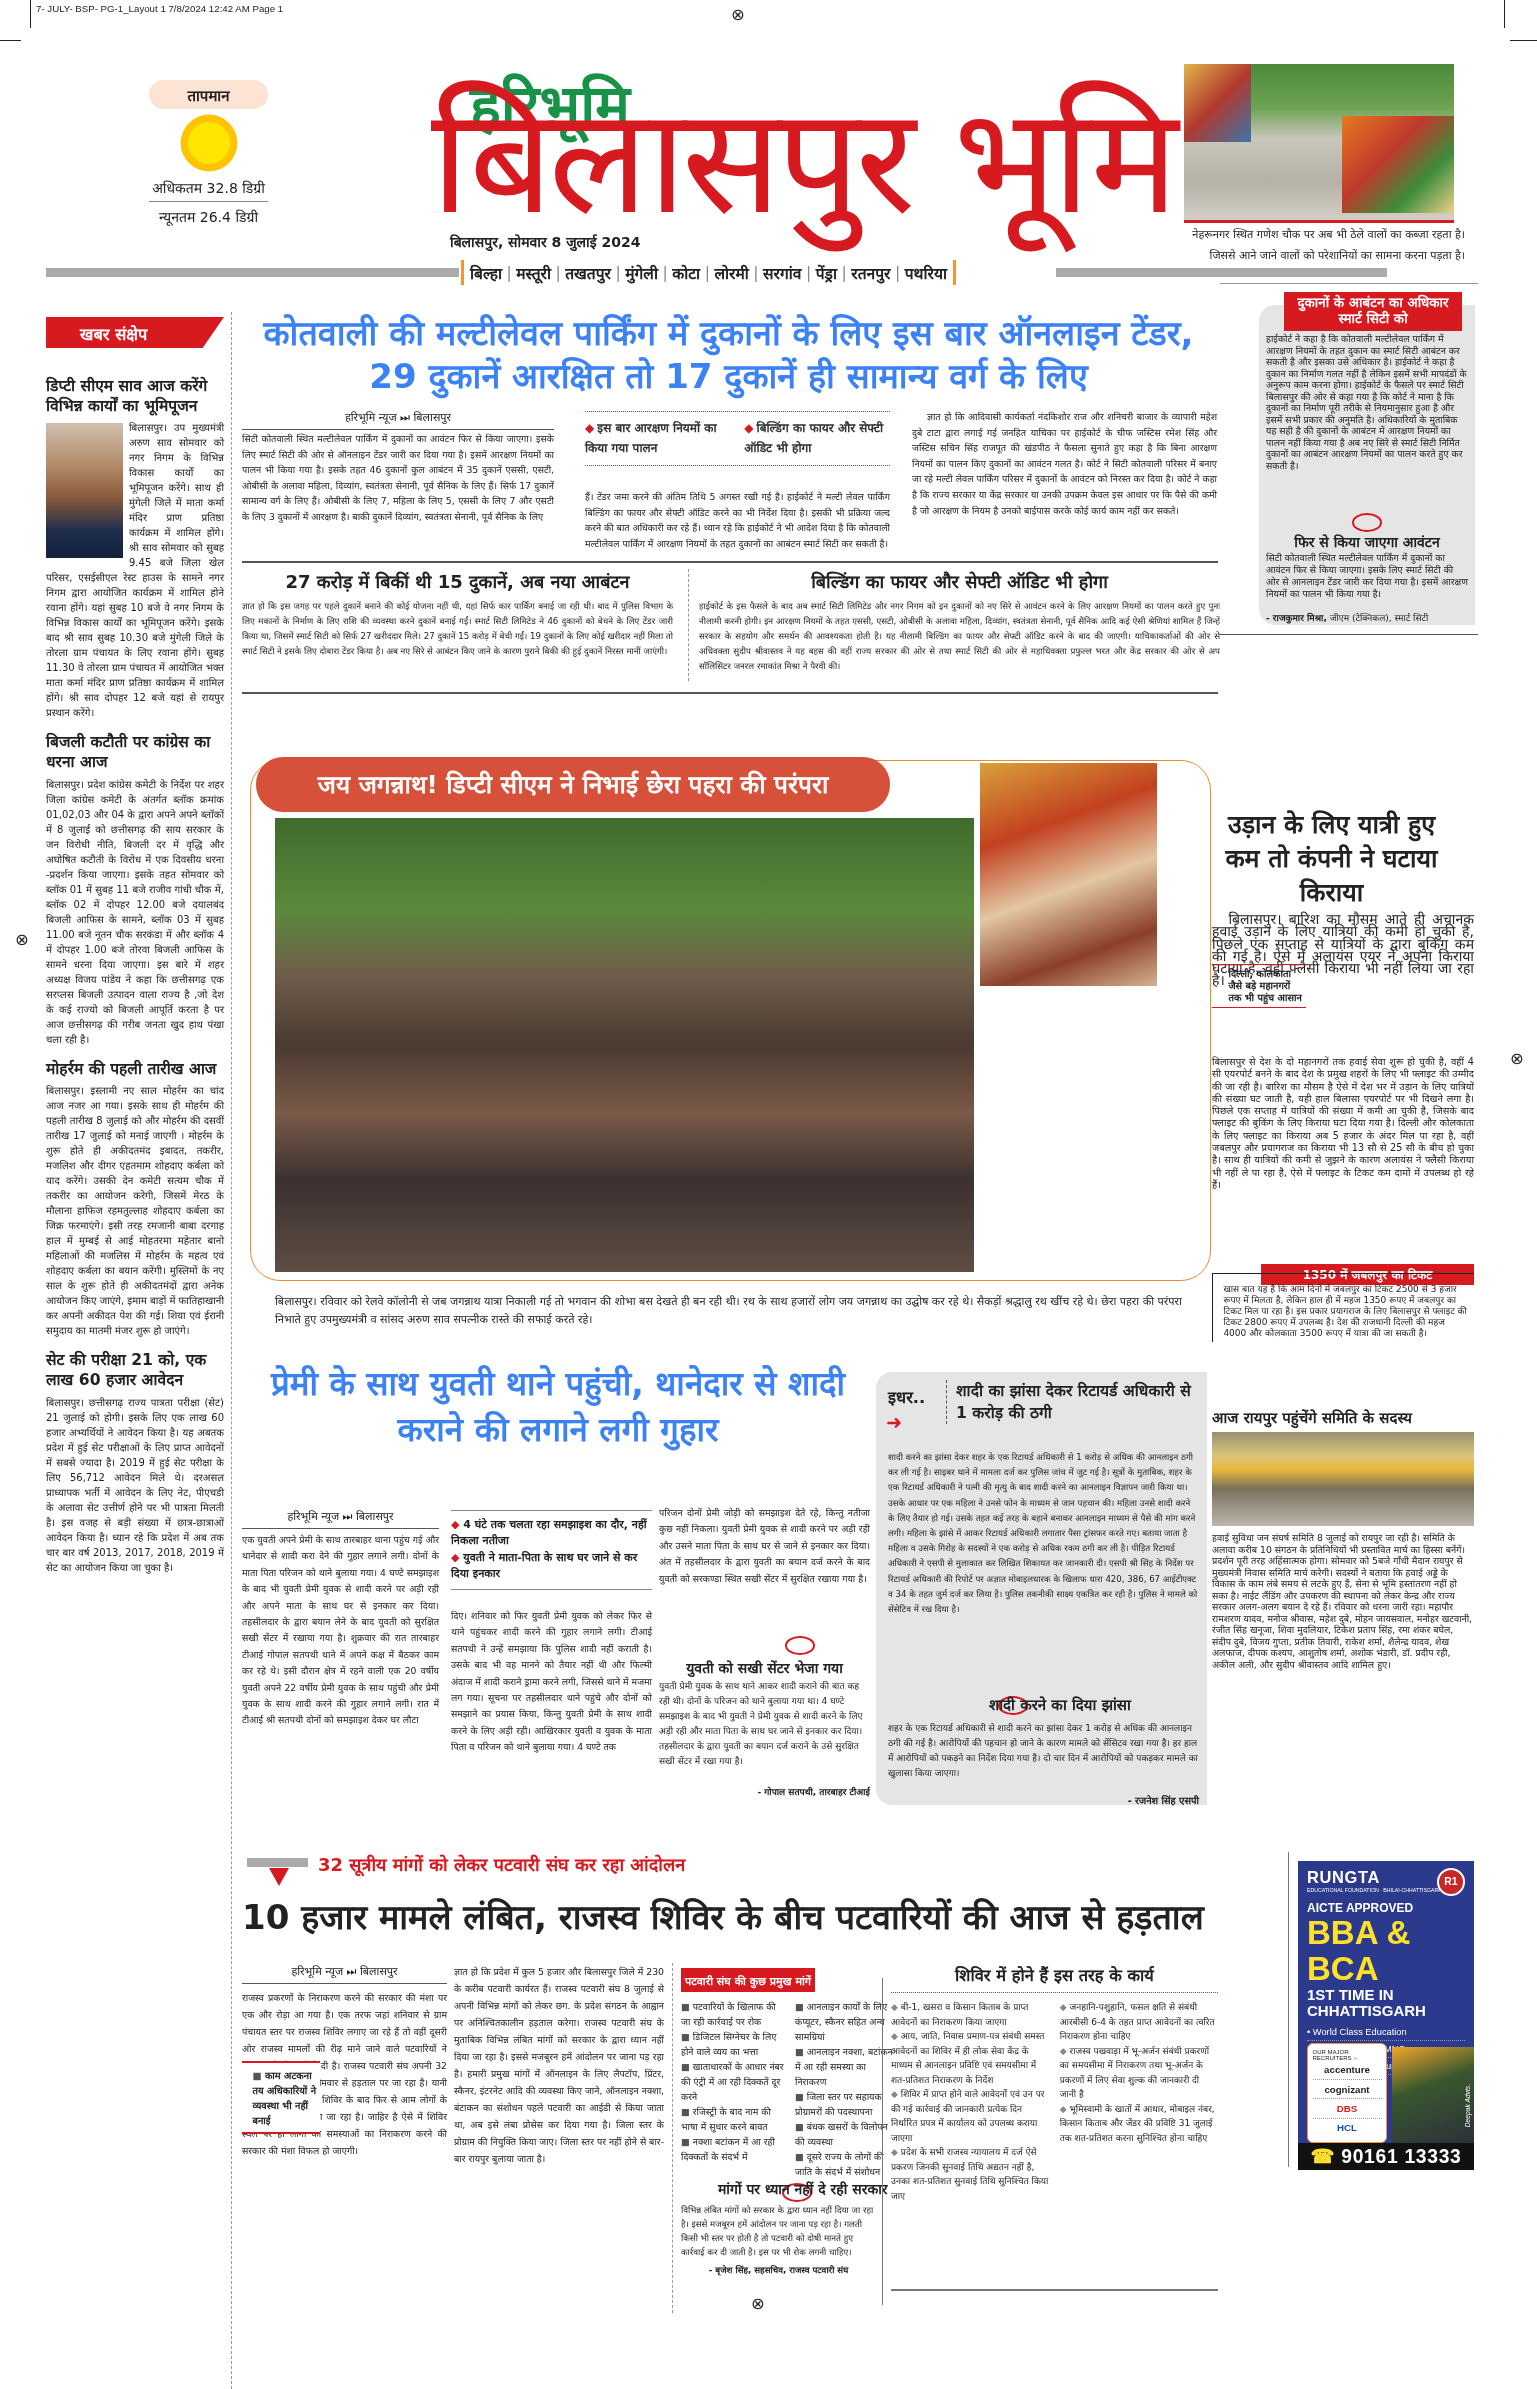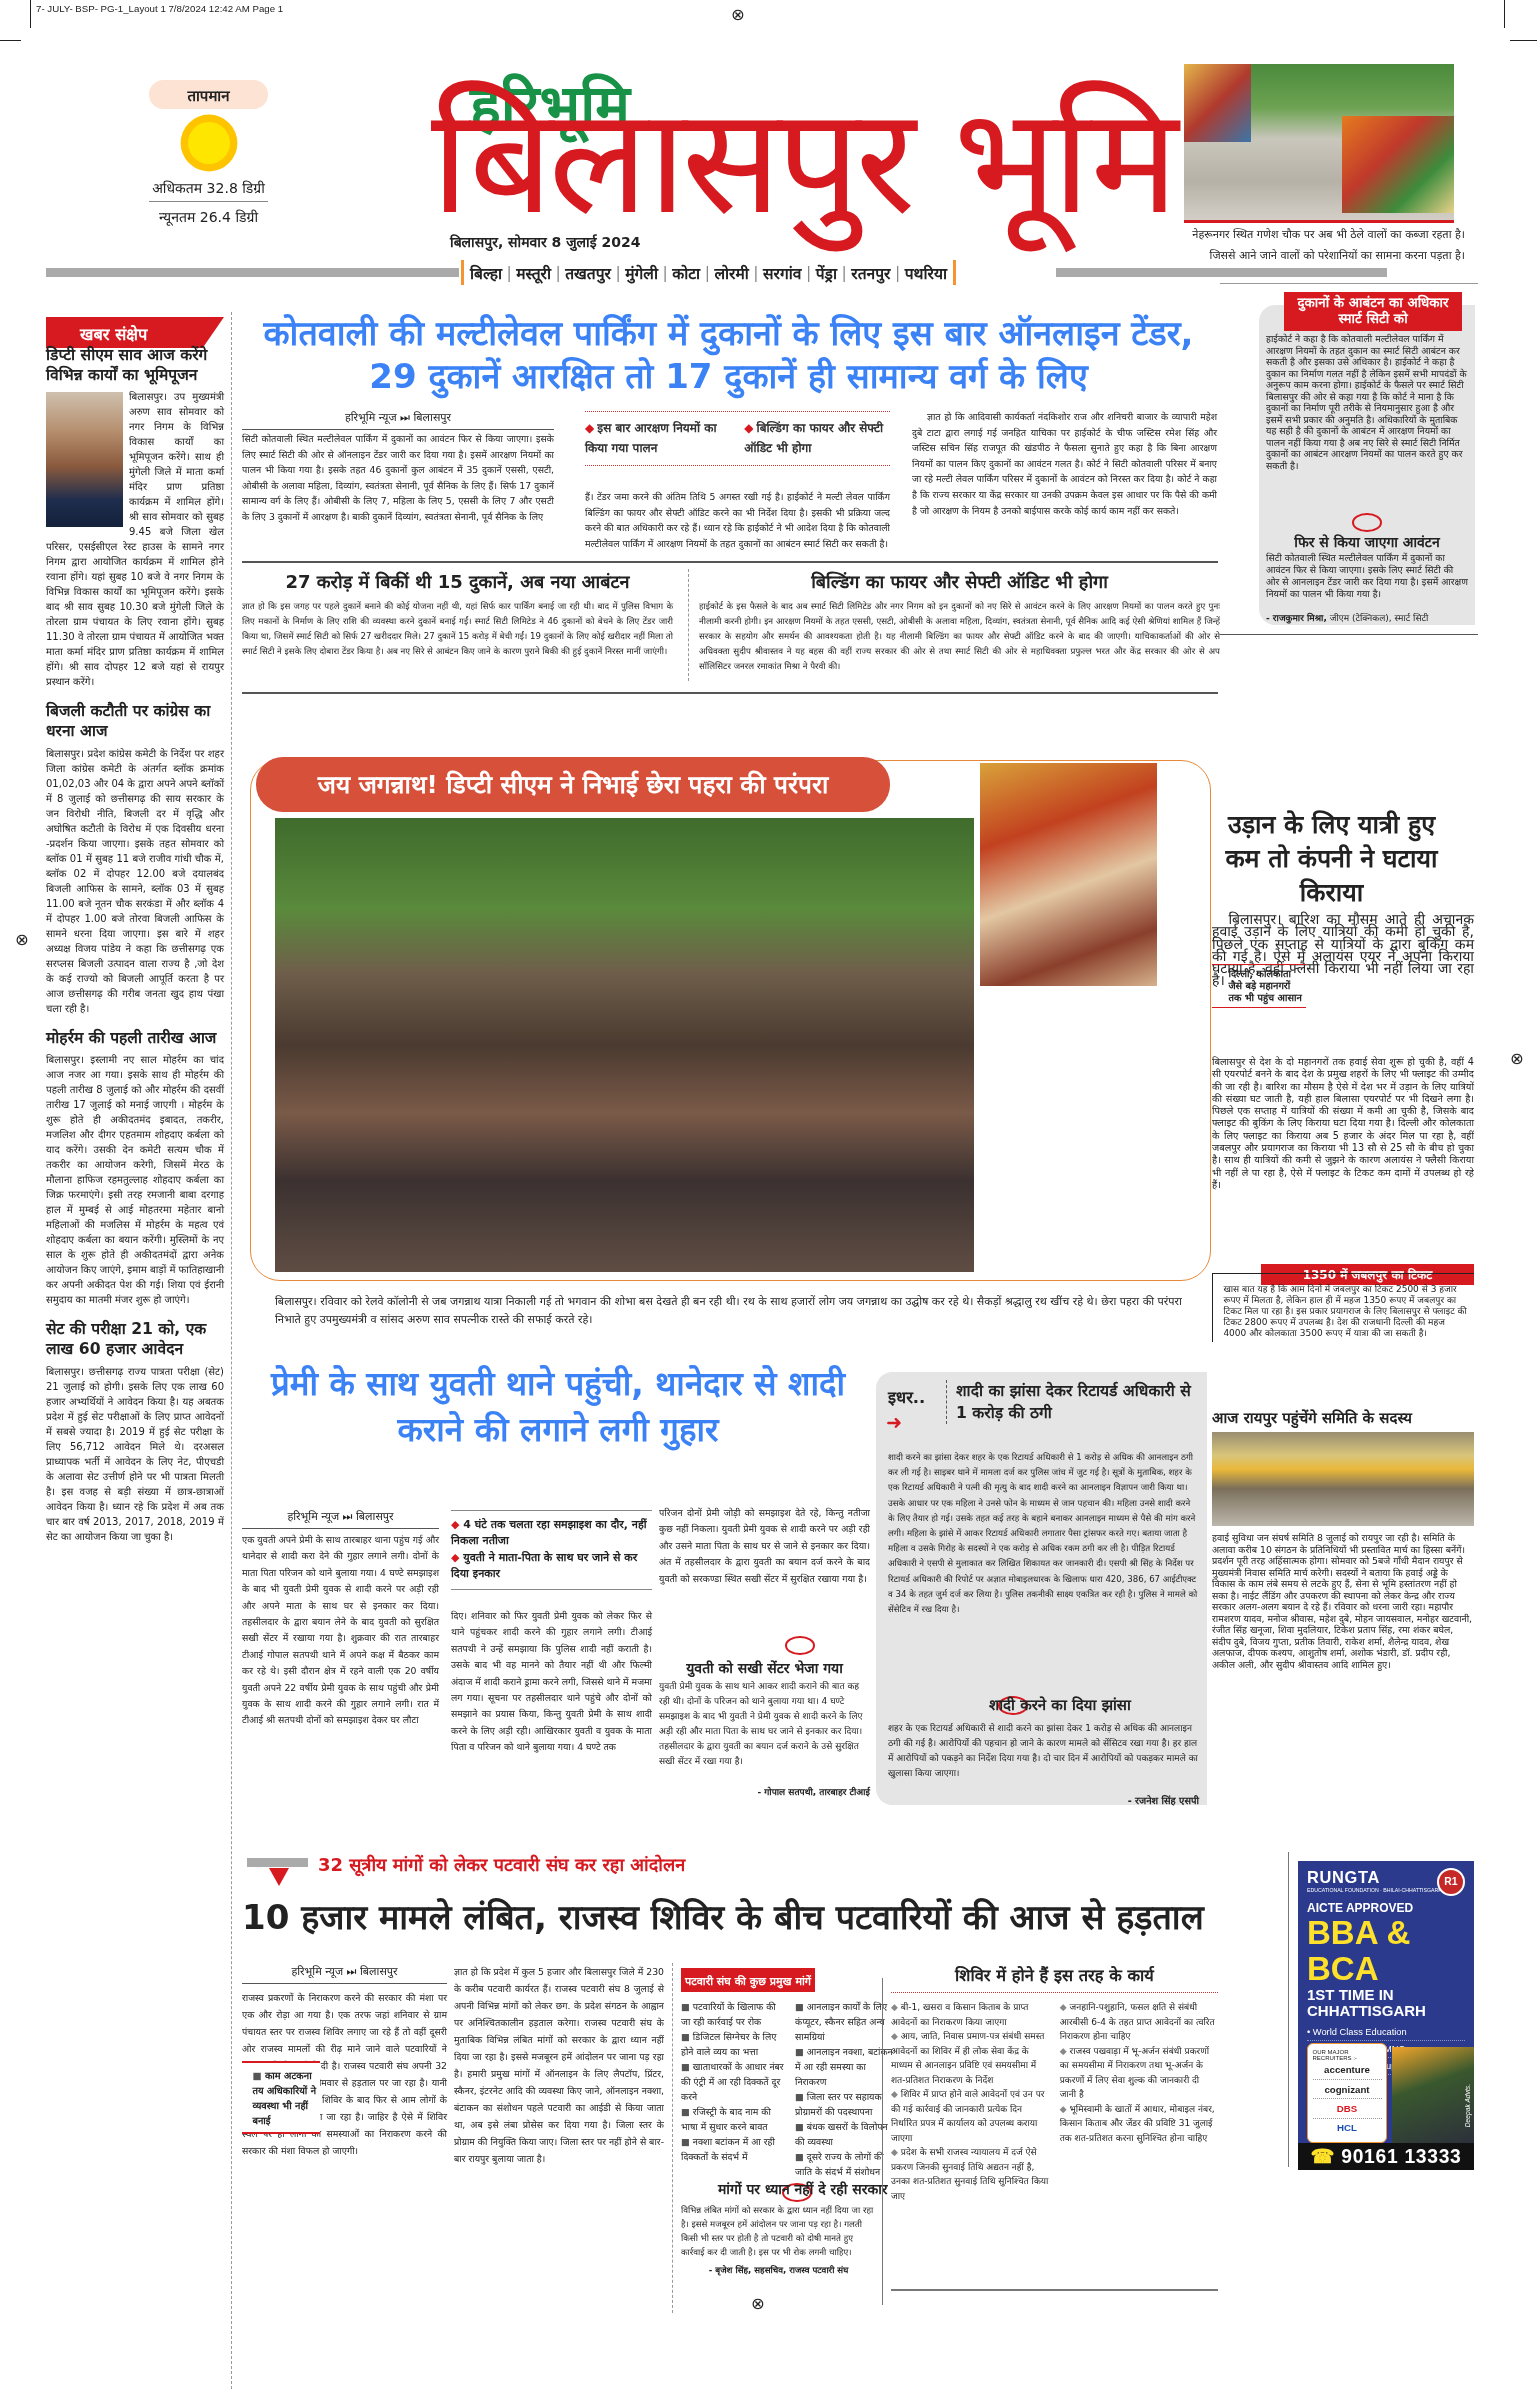--- a/index.html
+++ b/index.html
@@ -119,21 +119,21 @@
 <div class="abs photo-top">
     <div class="stall"></div>
     <div class="stall2"></div>
   </div>
 <div class="abs redline" style="left:1184px;top:220px;width:270px"></div>
 <div class="abs photo-top-cap">नेहरूनगर स्थित गणेश चौक पर अब भी ठेले वालों का कब्जा रहता है। जिससे आने जाने वालों को परेशानियों का सामना करना पड़ता है।</div>
 
 
 <div class="abs brief-tag">खबर संक्षेप</div>
 <div class="abs vrule" style="left:231px;top:312px;height:2127px"></div>
-<div class="abs col-left" style="top:340px">
+<div class="abs col-left" style="top:371px">
   <h3>डिप्टी सीएम साव आज करेंगे विभिन्न कार्यों का भूमिपूजन</h3>
   <div class="portrait"></div>
   <p>बिलासपुर। उप मुख्यमंत्री अरुण साव सोमवार को नगर निगम के विभिन्न विकास कार्यों का भूमिपूजन करेंगे। साथ ही मुंगेली जिले में माता कर्मा मंदिर प्राण प्रतिष्ठा कार्यक्रम में शामिल होंगे। श्री साव सोमवार को सुबह 9.45 बजे जिला खेल परिसर, एसईसीएल रेस्ट हाउस के सामने नगर निगम द्वारा आयोजित कार्यक्रम में शामिल होने रवाना होंगे। यहां सुबह 10 बजे वे नगर निगम के विभिन्न विकास कार्यों का भूमिपूजन करेंगे। इसके बाद श्री साव सुबह 10.30 बजे मुंगेली जिले के तोरला ग्राम पंचायत के लिए रवाना होंगे। सुबह 11.30 वे तोरला ग्राम पंचायत में आयोजित भक्त माता कर्मा मंदिर प्राण प्रतिष्ठा कार्यक्रम में शामिल होंगे। श्री साव दोपहर 12 बजे यहां से रायपुर प्रस्थान करेंगे।</p>
   <h3 style="margin-top:12px">बिजली कटौती पर कांग्रेस का धरना आज</h3>
   <p>बिलासपुर। प्रदेश कांग्रेस कमेटी के निर्देश पर शहर जिला कांग्रेस कमेटी के अंतर्गत ब्लॉक क्रमांक 01,02,03 और 04 के द्वारा अपने अपने ब्लॉकों में 8 जुलाई को छत्तीसगढ़ की साय सरकार के जन विरोधी नीति, बिजली दर में वृद्धि और अघोषित कटौती के विरोध में एक दिवसीय धरना -प्रदर्शन किया जाएगा। इसके तहत सोमवार को ब्लॉक 01 में सुबह 11 बजे राजीव गांधी चौक में, ब्लॉक 02 में दोपहर 12.00 बजे दयालबंद बिजली आफिस के सामने, ब्लॉक 03 में सुबह 11.00 बजे नूतन चौक सरकंडा में और ब्लॉक 4 में दोपहर 1.00 बजे तोरवा बिजली आफिस के सामने धरना दिया जाएगा। इस बारे में शहर अध्यक्ष विजय पांडेय ने कहा कि छत्तीसगढ़ एक सरप्लस बिजली उत्पादन वाला राज्य है ,जो देश के कई राज्यो को बिजली आपूर्ति करता है पर आज छत्तीसगढ़ की गरीब जनता खुद हाथ पंखा चला रही है।</p>
   <h3 style="margin-top:12px">मोहर्रम की पहली तारीख आज</h3>
   <p>बिलासपुर। इस्लामी नए साल मोहर्रम का चांद आज नजर आ गया। इसके साथ ही मोहर्रम की पहली तारीख 8 जुलाई को और मोहर्रम की दसवीं तारीख 17 जुलाई को मनाई जाएगी । मोहर्रम के शुरू होते ही अकीदतमंद इबादत, तकरीर, मजलिश और दीगर एहतमाम शोहदाए कर्बला को याद करेंगे। उसकी देन कमेटी सत्यम चौक में तकरीर का आयोजन करेगी, जिसमें मेरठ के मौलाना हाफिज रहमतुल्लाह शोहदाए कर्बला का जिक्र फरमाएंगे। इसी तरह रमजानी बाबा दरगाह हाल में मुम्बई से आई मोहतरमा महेतार बानो महिलाओं की मजलिस में मोहर्रम के महत्व एवं शोहदाए कर्बला का बयान करेंगी। मुस्लिमों के नए साल के शुरू होते ही अकीदतमंदों द्वारा अनेक आयोजन किए जाएंगे, इमाम बाड़ों में फातिहाखानी कर अपनी अकीदत पेश की गई। शिया एवं ईरानी समुदाय का मातमी मंजर शुरू हो जाएंगे।</p>
   <h3 style="margin-top:12px">सेट की परीक्षा 21 को, एक लाख 60 हजार आवेदन</h3>
   <p>बिलासपुर। छत्तीसगढ़ राज्य पात्रता परीक्षा (सेट) 21 जुलाई को होगी। इसके लिए एक लाख 60 हजार अभ्यर्थियों ने आवेदन किया है। यह अबतक प्रदेश में हुई सेट परीक्षाओं के लिए प्राप्त आवेदनों में सबसे ज्यादा है। 2019 में हुई सेट परीक्षा के लिए 56,712 आवेदन मिले थे। दरअसल प्राध्यापक भर्ती में आवेदन के लिए नेट, पीएचडी के अलावा सेट उत्तीर्ण होने पर भी पात्रता मिलती है। इस वजह से बड़ी संख्या में छात्र-छात्राओं आवेदन किया है। ध्यान रहे कि प्रदेश में अब तक चार बार वर्ष 2013, 2017, 2018, 2019 में सेट का आयोजन किया जा चुका है।</p>
 </div>

